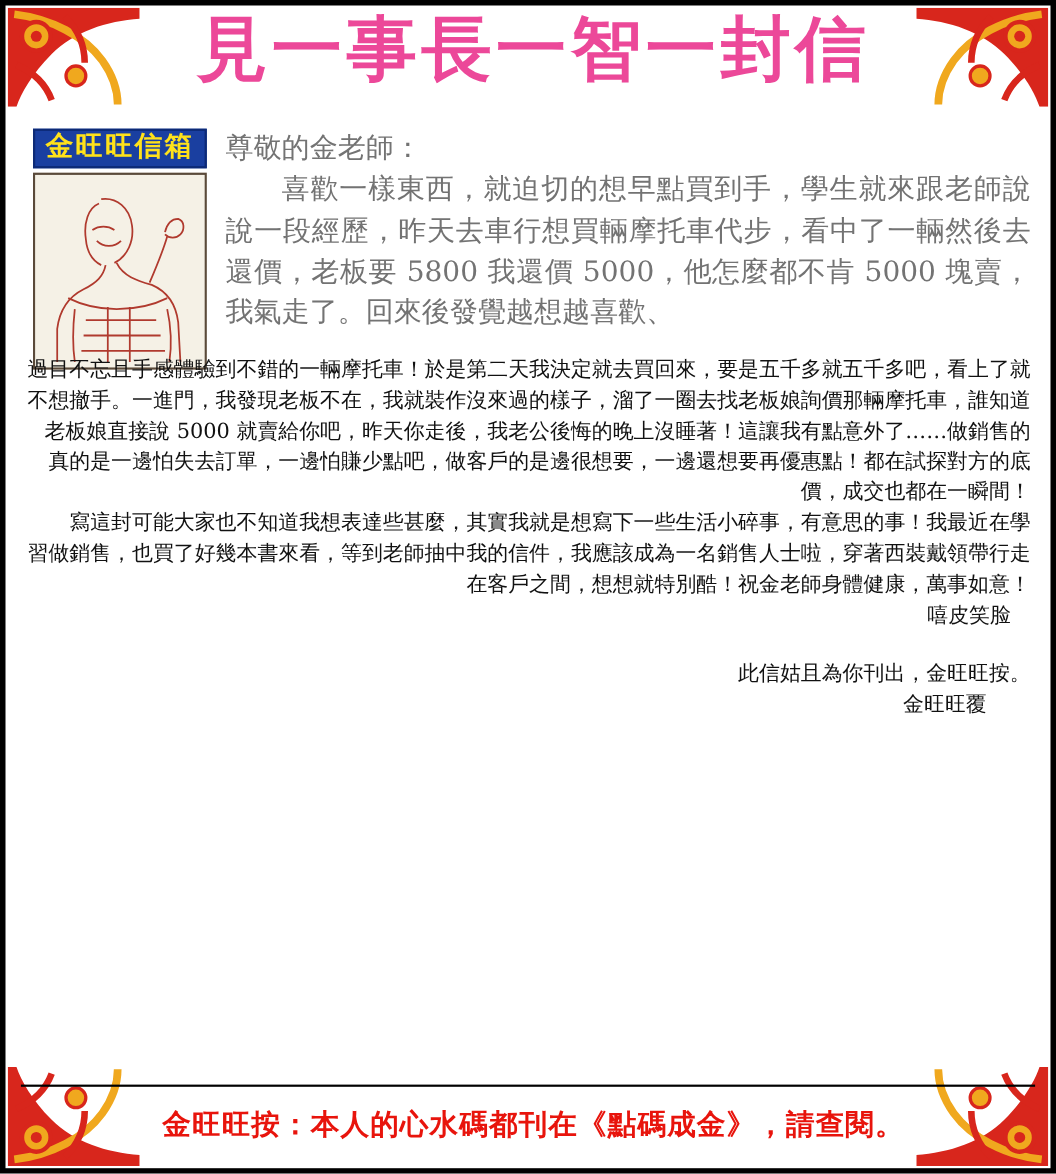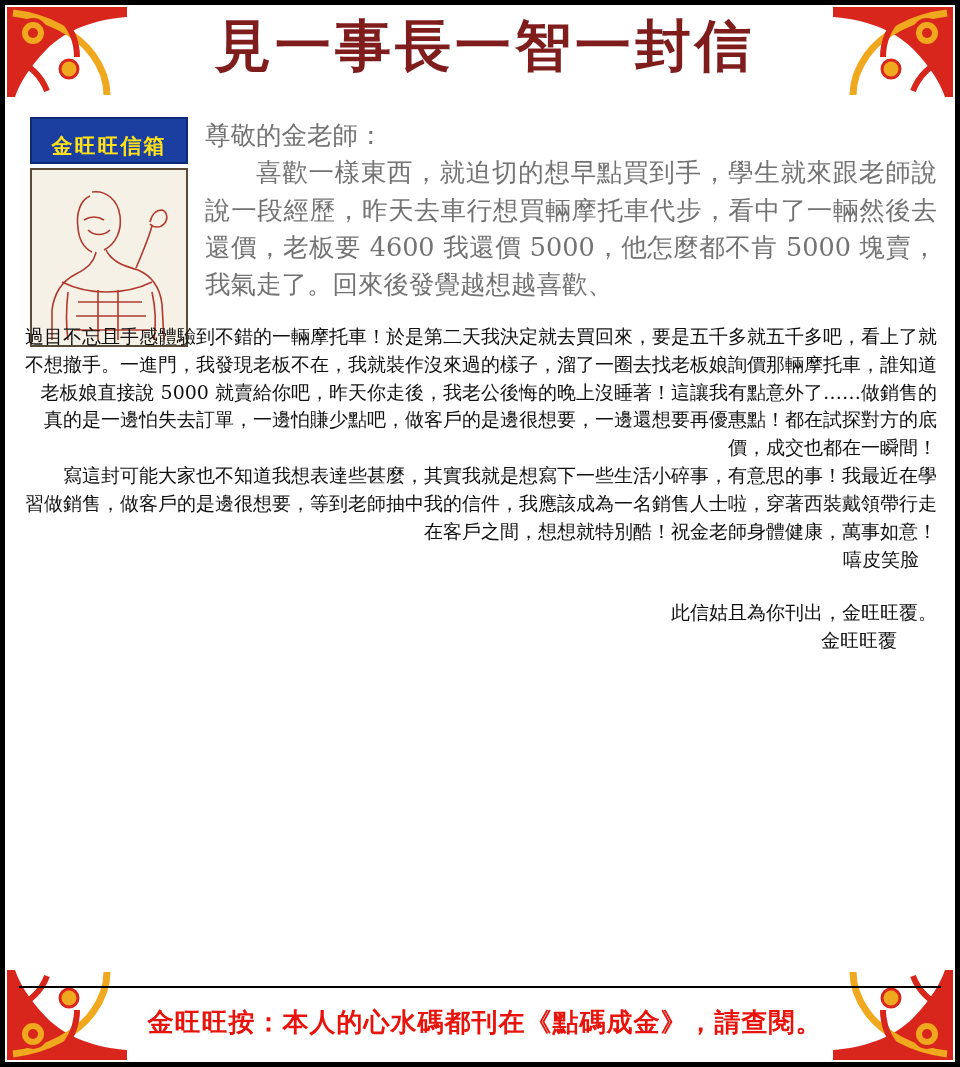--- a/index.html
+++ b/index.html
@@ -36,43 +36,43 @@
   
   .title-bar {
     position: absolute;
     top: 10px;
     left: 0;
     width: 960px;
     text-align: center;
   }
   .title {
     display: inline-block;
-    font-family: Liberation Sans, sans-serif;
+    font-family: Liberation Mono, monospace;
     font-weight: bold;
-    font-size: 56px;
+    font-size: 64px;
     letter-spacing: 4px;
-    color: #7f1d1d;
+    color: #ec4899;
     line-height: 1.1;
   }
   
   .masthead {
     position: absolute;
     top: 112px;
     left: 25px;
     width: 158px;
   }
   .badge {
     background: #1a3fa0;
     color: #ffe21a;
     font-family: "DejaVu Serif", "Liberation Serif", serif;
     font-weight: bold;
-    font-size: 21px;
+    font-size: 25px;
     letter-spacing: 2px;
     text-align: center;
-    padding: 16px 2px 6px 2px;
+    padding: 1px 2px 6px 2px;
     border: 2px solid #0d2a76;
     line-height: 1;
   }
   .portrait {
     margin-top: 4px;
     width: 154px;
     height: 175px;
     border: 2px solid #5a4a3a;
     background: #f3efe4;
     position: relative;
@@ -220,30 +220,30 @@
           <path d="M86,120 L86,170"></path>
           <path d="M36,122 C34,140 34,156 36,170"></path>
           <path d="M120,122 C124,140 124,156 122,170"></path>
         </g>
       </svg>
     </div>
   </div>
 
   <div class="letter">
     <p class="salutation">尊敬的金老師：</p>
-    <p class="indent">喜歡一樣東西，就迫切的想早點買到手，學生就來跟老師說說一段經歷，昨天去車行想買輛摩托車代步，看中了一輛然後去還價，老板要 4600 我還價 5000，他怎麼都不肯 5000 塊賣，我氣走了。回來後發覺越想越喜歡、</p>
+    <p class="indent">喜歡一樣東西，就迫切的想早點買到手，學生就來跟老師說說一段經歷，昨天去車行想買輛摩托車代步，看中了一輛然後去還價，老板要 5800 我還價 5000，他怎麼都不肯 5000 塊賣，我氣走了。回來後發覺越想越喜歡、</p>
   </div>
 
   <div class="letter-wide">
     <p>過目不忘且手感體驗到不錯的一輛摩托車！於是第二天我決定就去買回來，要是五千多就五千多吧，看上了就不想撤手。一進門，我發現老板不在，我就裝作沒來過的樣子，溜了一圈去找老板娘詢價那輛摩托車，誰知道老板娘直接說 5000 就賣給你吧，昨天你走後，我老公後悔的晚上沒睡著！這讓我有點意外了……做銷售的真的是一邊怕失去訂單，一邊怕賺少點吧，做客戶的是邊很想要，一邊還想要再優惠點！都在試探對方的底價，成交也都在一瞬間！</p>
-    <p class="indent">寫這封可能大家也不知道我想表達些甚麼，其實我就是想寫下一些生活小碎事，有意思的事！我最近在學習做銷售，做客戶的是邊很想要，等到老師抽中我的信件，我應該成為一名銷售人士啦，穿著西裝戴領帶行走在客戶之間，想想就特別酷！祝金老師身體健康，萬事如意！</p>
+    <p class="indent">寫這封可能大家也不知道我想表達些甚麼，其實我就是想寫下一些生活小碎事，有意思的事！我最近在學習做銷售，也買了好幾本書來看，等到老師抽中我的信件，我應該成為一名銷售人士啦，穿著西裝戴領帶行走在客戶之間，想想就特別酷！祝金老師身體健康，萬事如意！</p>
     <p class="sign-right">嘻皮笑脸</p>
 
     <div class="reply-block">
-      <p class="reply-indent">此信姑且為你刊出，金旺旺覆。</p>
+      <p class="reply-indent">此信姑且為你刊出，金旺旺按。</p>
       <p class="sign-right2">金旺旺覆</p>
     </div>
   </div>
 
   <div class="footer-rule"></div>
   <div class="footer-note">金旺旺按：本人的心水碼都刊在《點碼成金》，請查閱。</div>
 
 </div>
 
 </body></html>

